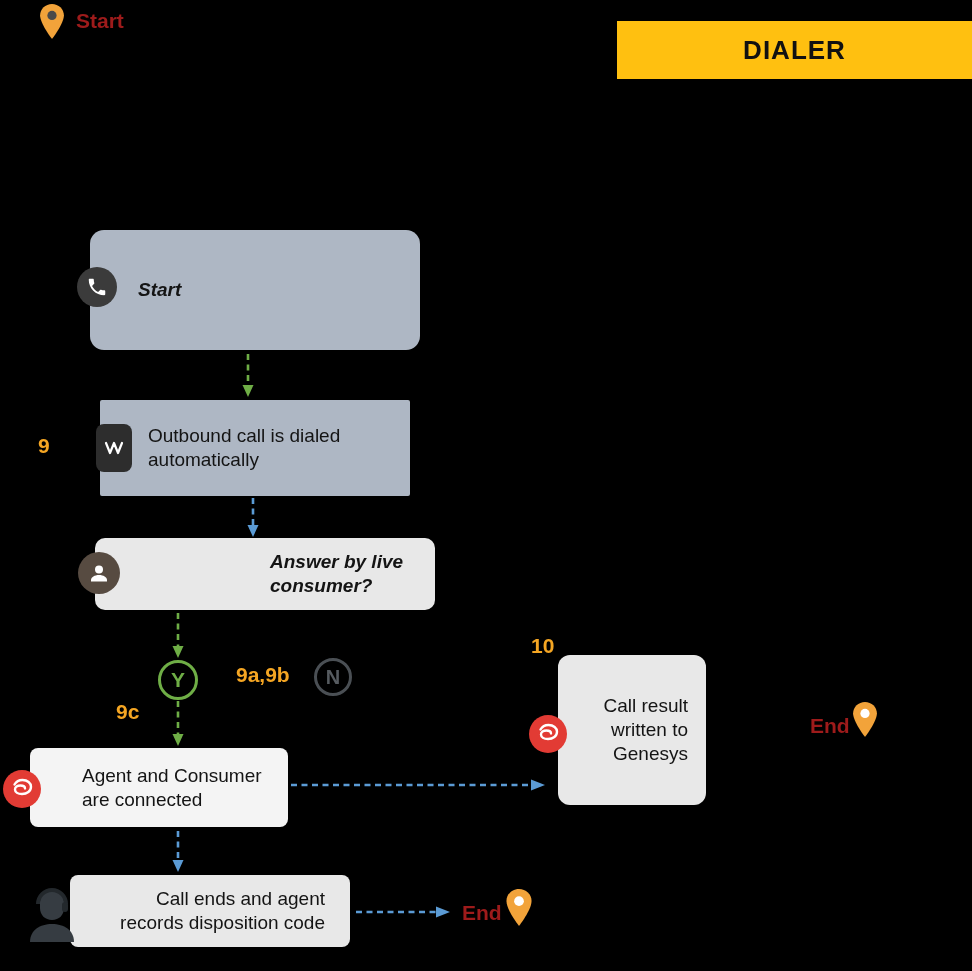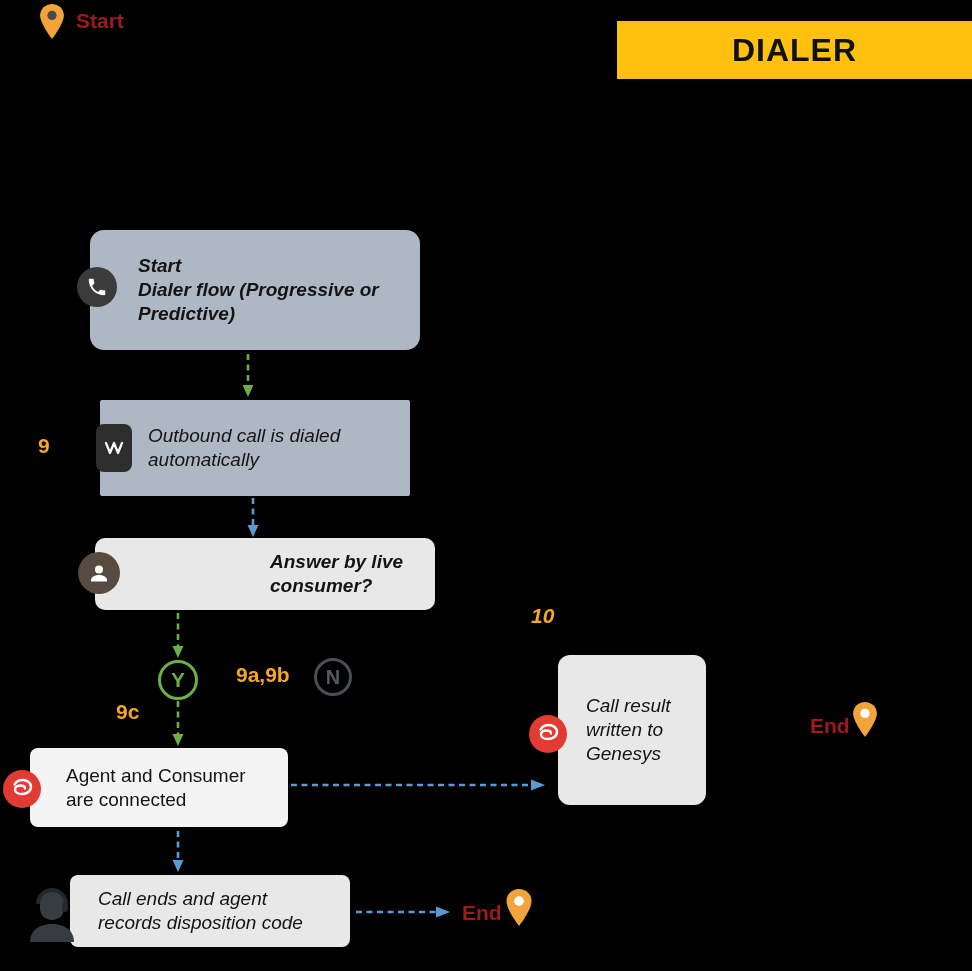--- a/index.html
+++ b/index.html
@@ -14,28 +14,28 @@
   body{
     background:var(--bg);
     font-family:"Liberation Sans", sans-serif;
     position:relative;overflow:hidden;color:#141414;
   }
   .abs{position:absolute;}
   .banner{
     position:absolute;left:617px;top:21px;width:355px;height:58px;
     background:var(--banner-bg);color:var(--banner-text);
     display:flex;align-items:center;justify-content:center;
-    font-size:32px;font-weight:600;letter-spacing:1px;
+    font-size:26px;font-weight:600;letter-spacing:1px;
   }
   .box{position:absolute;display:flex;align-items:center;font-size:19px;line-height:1.26;color:#141414;}
-  .box-blue{background:var(--box-blue);font-style:italic;}
+  .box-blue{background:var(--box-blue);}
   .box-gray{background:var(--box-gray);}
   .box-white{background:var(--box-white);}
   .bi{font-weight:bold;font-style:italic;}
-  .it{font-style:italic;}
+  .it{text-align:right;}
   .step{position:absolute;color:var(--label-orange);font-weight:bold;font-size:21px;}
   .red-lbl{position:absolute;color:var(--end-red);font-weight:bold;font-size:21px;}
   .badge{
     position:absolute;border-radius:50%;background:#000;
     display:flex;align-items:center;justify-content:center;font-weight:bold;
   }
   .badge-yes{border:3px solid var(--arrow-green);color:var(--arrow-green);}
   .badge-no{border:3px solid #4a4f54;color:#565b60;}
   .icon-circle{position:absolute;border-radius:50%;display:flex;align-items:center;justify-content:center;}
   .icon-rect{position:absolute;border-radius:8px;display:flex;align-items:center;justify-content:center;background:#2D2D2D;}
@@ -55,21 +55,20 @@
 </div>
 <div class="red-lbl" style="left:76px;top:9px;">Start</div>
 
 <div class="banner">
   <span>DIALER</span>
 </div>
 
 <div class="box box-blue bi" style="left:90px;top:230px;width:330px;height:120px;border-radius:14px;">
   <div style="margin-left:48px;width:276px;">
     <div>Start</div>
-    <div>Dialer flow (Progressive or Predictive)</div>
   </div>
 </div>
 <div class="icon-circle" style="left:77px;top:267px;width:40px;height:40px;background:var(--icon-dark);">
   <svg width="22" height="22" viewBox="0 0 24 24">
       <path d="M6.62 10.79c1.44 2.83 3.76 5.14 6.59 6.59l2.2-2.2c.27-.27.67-.36 1.02-.24 1.12.37 2.33.57 3.57.57.55 0 1 .45 1 1V20c0 .55-.45 1-1 1-9.39 0-17-7.61-17-17 0-.55.45-1 1-1h3.5c.55 0 1 .45 1 1 0 1.25.2 2.45.57 3.57.11.35.03.74-.25 1.02l-2.2 2.2z" fill="#fff"></path>
     </svg>
 </div>
 
 <svg class="abs" style="left:241px;top:354px;" width="14" height="44">
   <line class="dash g" x1="7" y1="0" x2="7" y2="32"></line>
@@ -114,35 +113,35 @@
 <div class="badge badge-no" style="left:314px;top:658px;width:38px;height:38px;font-size:20px;">
   <span>N</span>
 </div>
 
 <svg class="abs" style="left:171px;top:701px;" width="14" height="46">
   <line class="dash g" x1="7" y1="0" x2="7" y2="34"></line>
   <polygon class="gh" points="1.5,33 12.5,33 7,45"></polygon>
 </svg>
 
 <div class="box box-white" style="left:30px;top:748px;width:258px;height:79px;border-radius:8px;">
-  <div style="margin-left:36px;width:200px;">Agent and Consumer are connected</div>
+  <div style="margin-left:52px;width:200px;">Agent and Consumer are connected</div>
 </div>
 <div class="icon-circle" style="left:2px;top:769px;width:40px;height:40px;">
   <svg width="40" height="40" viewBox="0 0 40 40">
     <circle cx="20" cy="20" r="19" fill="var(--genesys-red)"></circle>
     <path d="M12.5 15.5C14 12.8 17 11 20.5 11c5 0 8.5 3 8.5 6.8 0 4.4-4 7.2-9 7.2-4 0-7-1.9-7-4.6 0-2.3 2.3-3.9 5.5-3.9 2.6 0 4.5 1.2 4.5 2.9" fill="none" stroke="#fff" stroke-width="2.4" stroke-linecap="round"></path>
   </svg>
 </div>
 
 <svg class="abs" style="left:291px;top:778px;" width="256" height="14">
   <line class="dash b" x1="0" y1="7" x2="241" y2="7"></line>
   <polygon class="bh" points="240,1.5 240,12.5 254,7"></polygon>
 </svg>
 
-<div class="step" style="left:531px;top:604px;font-style:italic;">10</div>
+<div class="step" style="left:531px;top:634px;">10</div>
 <div class="box box-gray it" style="left:558px;top:655px;width:148px;height:150px;border-radius:12px;">
   <div style="margin-left:28px;width:102px;">Call result written to Genesys</div>
 </div>
 <div class="icon-circle" style="left:528px;top:714px;width:40px;height:40px;">
   <svg width="40" height="40" viewBox="0 0 40 40">
     <circle cx="20" cy="20" r="19" fill="var(--genesys-red)"></circle>
     <path d="M12.5 15.5C14 12.8 17 11 20.5 11c5 0 8.5 3 8.5 6.8 0 4.4-4 7.2-9 7.2-4 0-7-1.9-7-4.6 0-2.3 2.3-3.9 5.5-3.9 2.6 0 4.5 1.2 4.5 2.9" fill="none" stroke="#fff" stroke-width="2.4" stroke-linecap="round"></path>
   </svg>
 </div>
 
@@ -153,21 +152,21 @@
     <circle cx="12" cy="10.8" r="4" fill="#ffffff"></circle>
   </svg>
 </div>
 
 <svg class="abs" style="left:171px;top:831px;" width="14" height="42">
   <line class="dash b" x1="7" y1="0" x2="7" y2="30"></line>
   <polygon class="bh" points="1.5,29 12.5,29 7,41"></polygon>
 </svg>
 
 <div class="box box-gray it" style="left:70px;top:875px;width:280px;height:72px;border-radius:8px;">
-  <div style="margin-left:28px;width:235px;">Call ends and agent records disposition code</div>
+  <div style="margin-left:20px;width:235px;">Call ends and agent records disposition code</div>
 </div>
 <div class="abs" style="left:26px;top:882px;">
   <svg width="52" height="60" viewBox="0 0 52 60">
     <path d="M26 8c-7 0-12 5-12 12v6c0 7 5 12 12 12s12-5 12-12v-6c0-7-5-12-12-12z" fill="#363c42"></path>
     <path d="M4 60c0-12 10-18 22-18s22 6 22 18z" fill="#363c42"></path>
     <path d="M12 22a14 14 0 0 1 28 0" fill="none" stroke="#23282c" stroke-width="4"></path>
     <rect x="36" y="20" width="6" height="10" rx="3" fill="#23282c"></rect>
   </svg>
 </div>
 

